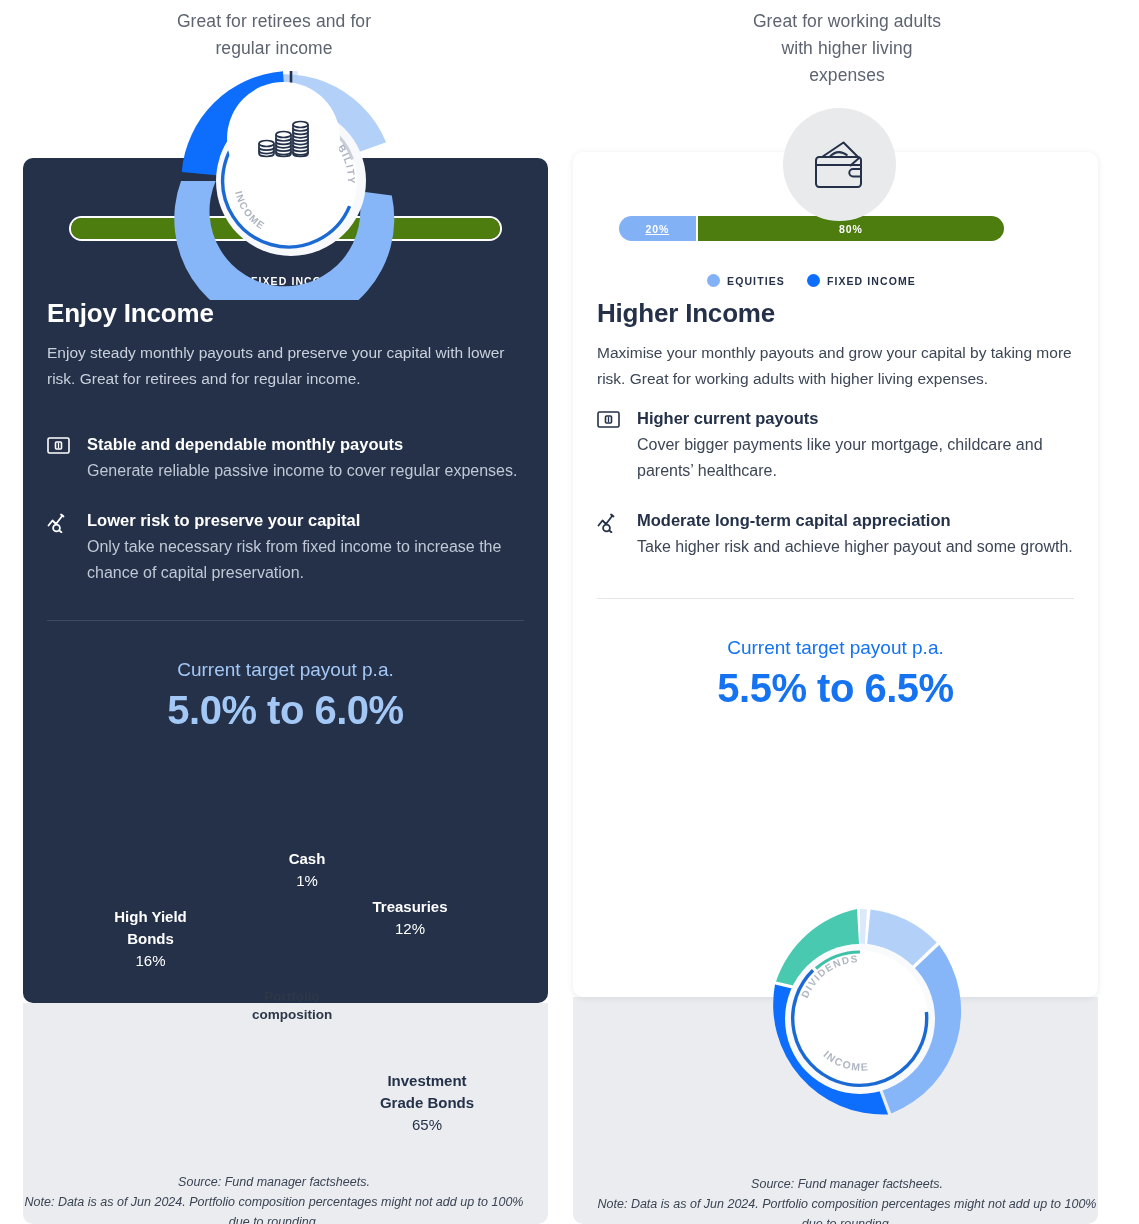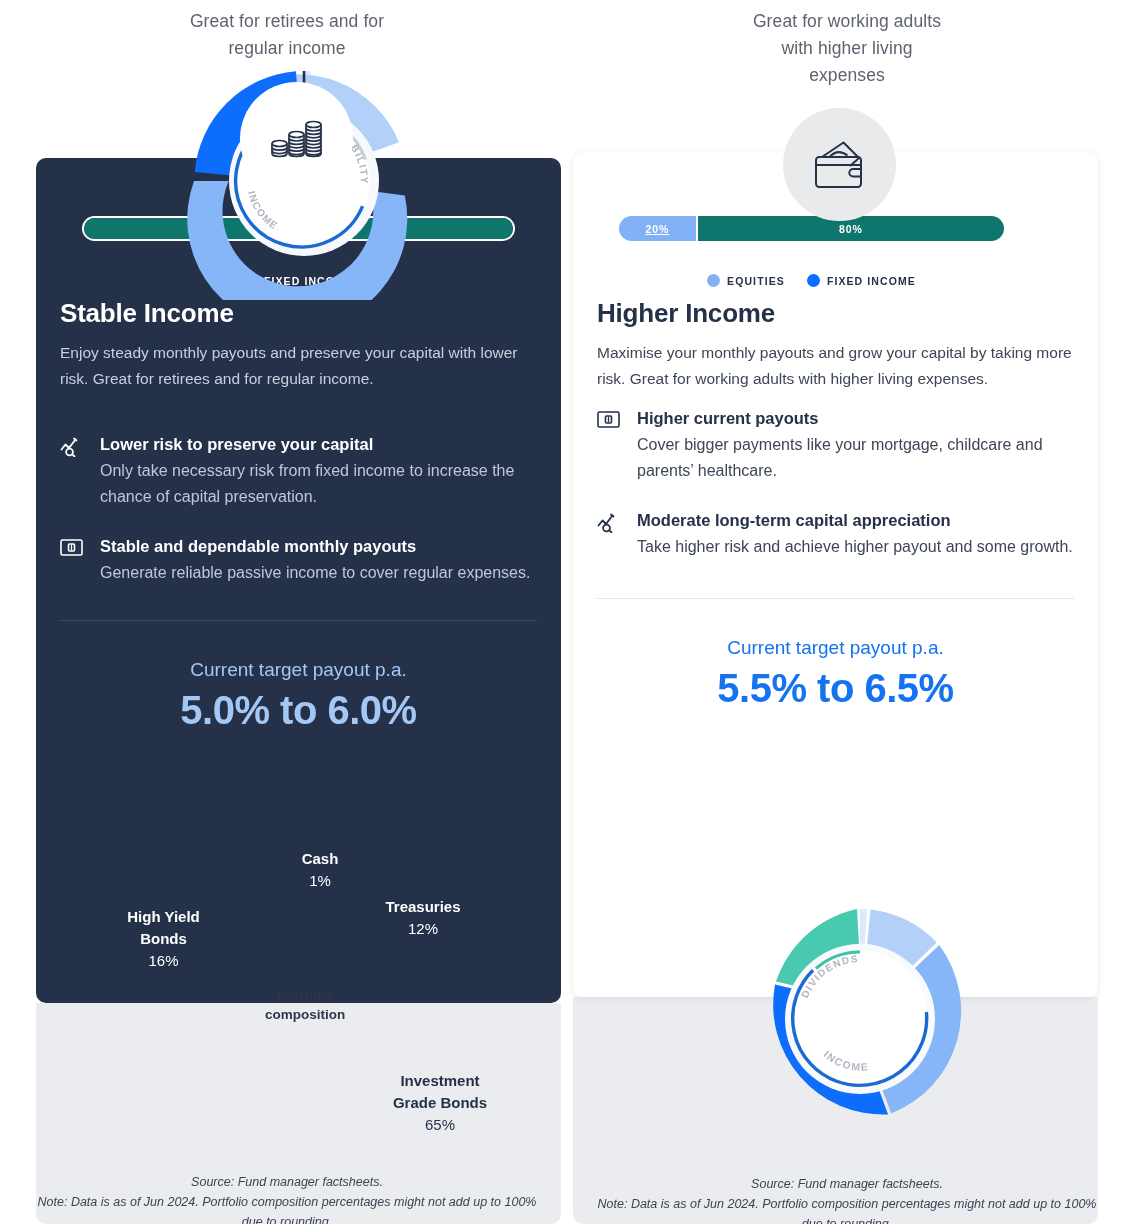--- a/index.html
+++ b/index.html
@@ -7,21 +7,21 @@
   html, body {
     width: 1139px; height: 1224px;
     background: #ffffff;
     font-family: "Liberation Sans", sans-serif;
     overflow: hidden;
   }
   .stage { position: relative; width: 1139px; height: 1224px; }
 
   
   .col { position: absolute; top: 0; width: 548px; height: 1224px; }
-  .col-left  { left: 13px; }
+  .col-left  { left: 0; }
   .col-right { left: 573px; width: 548px; }
 
   
   .tagline {
     position: absolute; top: 8px; left: 0; width: 100%;
     text-align: center;
     font-size: 17.5px; line-height: 27px;
     color: #5d6470; font-weight: 400;
     letter-spacing: .1px;
   }
@@ -60,21 +60,21 @@
   .col-right .alloc-wrap { left: 46px; top: 64px; width: 385px; }
   .alloc-bar {
     display: flex; height: 25px; border-radius: 13px; overflow: hidden;
   }
   .seg {
     display: flex; align-items: center; justify-content: center;
     font-size: 10.5px; font-weight: 700; letter-spacing: .9px;
     color: #ffffff;
   }
   .seg-eq { background: #82b1f5; text-decoration: underline; }
-  .seg-fi { background: #0f766e; }
+  .seg-fi { background: #4d7c0f; }
   .bar-outline { border: 2px solid #ffffff; border-radius: 14px; }
 
   .legend {
     display: flex; align-items: flex-start; justify-content: center;
     gap: 22px; margin-top: 33px;
   }
   .legend-item { display: flex; align-items: center; gap: 7px; }
   .dot { width: 13px; height: 13px; border-radius: 50%; display: block; }
   .dot-eq { background: #82b1f5; }
   .dot-fi { background: #0d6efd; }
@@ -162,50 +162,50 @@
         </div>
         <div class="legend">
           <div class="legend-item">
             <span class="dot dot-fi"></span>
             <span class="legend-label">FIXED INCOME</span>
           </div>
         </div>
       </div>
 
       <div class="body-area">
-        <div class="title">Stable Income</div>
+        <div class="title">Enjoy Income</div>
         <div class="lede">Enjoy steady monthly payouts and preserve your capital with lower risk. Great for retirees and for regular income.</div>
 
         <div class="features">
+          <div class="feature">
+            <div class="feat-icon">
+              <svg width="23" height="17" viewBox="0 0 23 17" fill="none" stroke="#ffffff" stroke-width="1.6">
+                <rect x="1" y="1" width="21" height="15" rx="1.5"></rect>
+                <rect x="8.5" y="5" width="6" height="7" rx="1"></rect>
+                <line x1="11.5" y1="5.8" x2="11.5" y2="11.2" stroke-width="1.3"></line>
+              </svg>
+            </div>
+            <div>
+              <div class="feat-head">Stable and dependable monthly payouts</div>
+              <div class="feat-sub">Generate reliable passive income to cover regular expenses.</div>
+            </div>
+          </div>
+
           <div class="feature">
             <div class="feat-icon">
               <svg width="25" height="20" viewBox="0 0 25 20" fill="none" stroke="#ffffff" stroke-width="1.8" stroke-linecap="round" stroke-linejoin="round">
                 <polyline points="1.5,12.5 5.5,7.5 9,11 15.5,2.5"></polyline>
                 <line x1="14" y1="1.5" x2="16.5" y2="3.5"></line>
                 <circle cx="9.5" cy="15" r="3.4"></circle>
                 <line x1="12.2" y1="17.4" x2="14.4" y2="19.3"></line>
               </svg>
             </div>
             <div>
               <div class="feat-head">Lower risk to preserve your capital</div>
               <div class="feat-sub">Only take necessary risk from fixed income to increase the chance of capital preservation.</div>
-            </div>
-          </div>
-
-          <div class="feature">
-            <div class="feat-icon">
-              <svg width="23" height="17" viewBox="0 0 23 17" fill="none" stroke="#ffffff" stroke-width="1.6">
-                <rect x="1" y="1" width="21" height="15" rx="1.5"></rect>
-                <rect x="8.5" y="5" width="6" height="7" rx="1"></rect>
-                <line x1="11.5" y1="5.8" x2="11.5" y2="11.2" stroke-width="1.3"></line>
-              </svg>
-            </div>
-            <div>
-              <div class="feat-head">Stable and dependable monthly payouts</div>
-              <div class="feat-sub">Generate reliable passive income to cover regular expenses.</div>
             </div>
           </div>
         </div>
 
         <div class="divider"></div>
 
         <div class="payout">
           <div class="payout-label">Current target payout p.a.</div>
           <div class="payout-value">5.0% to 6.0%</div>
         </div>

